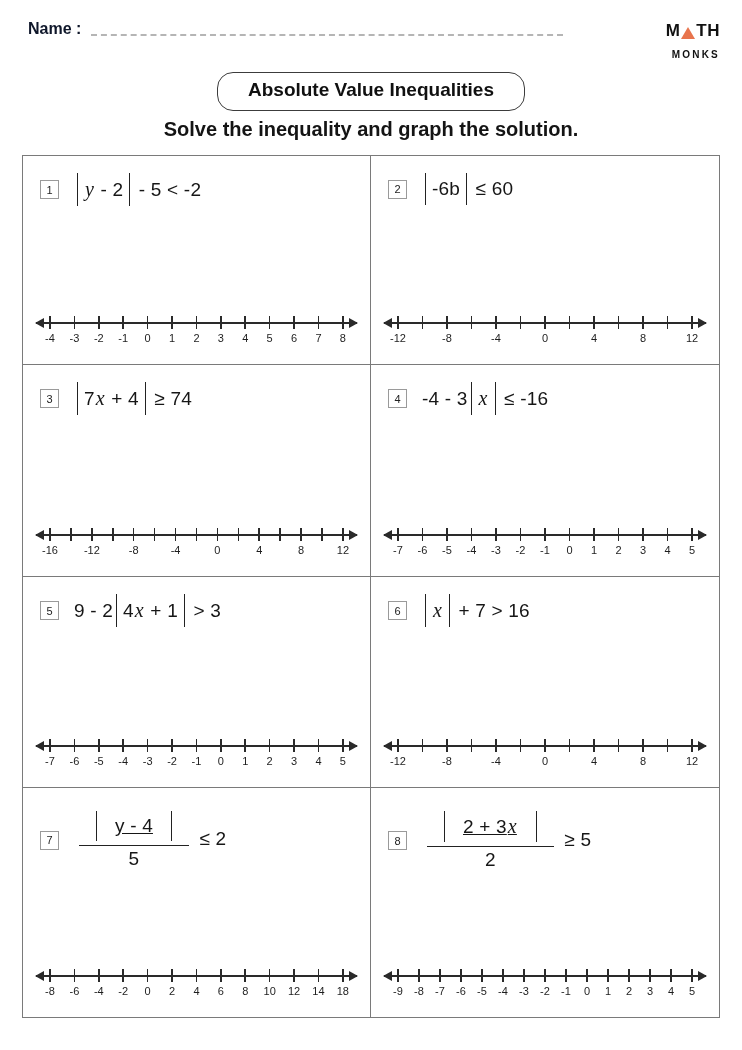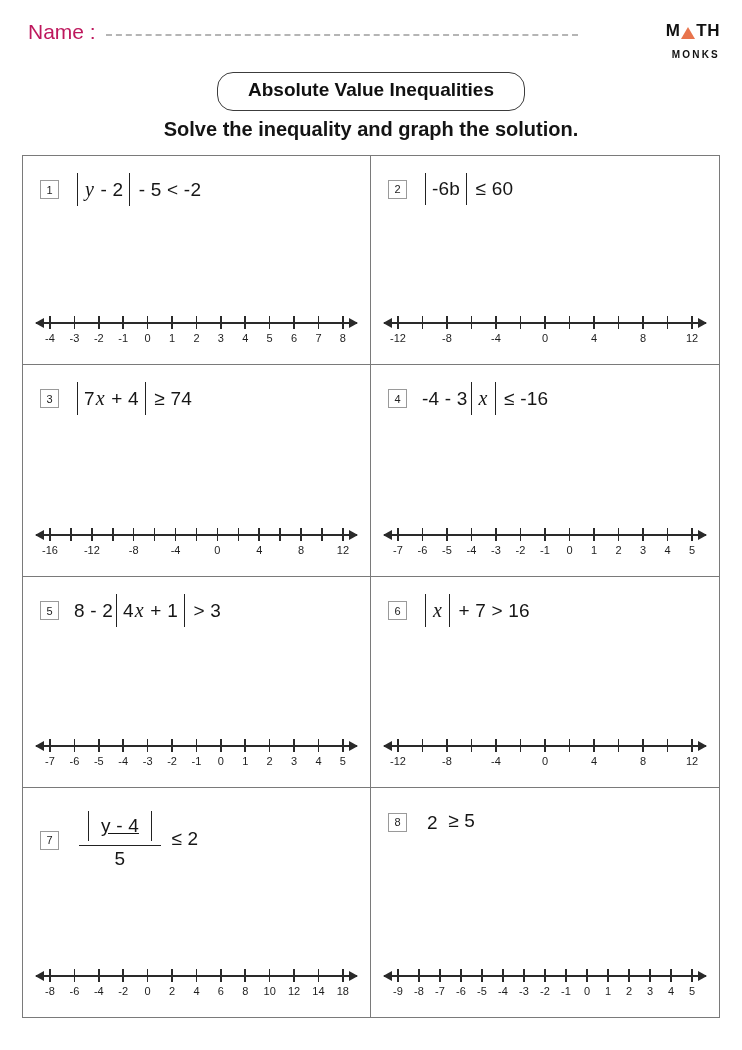--- a/index.html
+++ b/index.html
@@ -1,20 +1,20 @@
 <!DOCTYPE html>
 <html><head>
 <meta charset="utf-8">
 <style>
   html,body{margin:0;padding:0;background:#ffffff;}
   body{width:742px;height:1050px;font-family:"Liberation Sans",sans-serif;color:#1a1a1a;position:relative;overflow:hidden;}
 
   
   .header{display:flex;align-items:flex-start;padding:20px 20px 0 28px;}
-  .name-label{font-size:21px;font-weight:normal;color:#be185d;flex:none;}
+  .name-label{font-size:16px;font-weight:bold;color:#0f172a;flex:none;}
   .name-line{flex:none;width:472px;margin:13px 0 0 10px;border-bottom:2.2px dashed #b5b5b5;height:1px;}
   .header-spacer{flex:1;}
   .logo{display:flex;flex-direction:column;align-items:flex-end;margin-top:2px;padding-right:2px;}
   .logo-top{display:flex;align-items:flex-end;font-size:17px;font-weight:bold;letter-spacing:.5px;color:#111;line-height:1;}
   .logo-tri{display:inline-block;width:0;height:0;border-left:7px solid transparent;border-right:7px solid transparent;border-bottom:12px solid #e8744d;margin:0 1px 0 1px;}
   .logo-sub{font-size:10px;font-weight:bold;letter-spacing:2.2px;color:#111;margin-top:10px;}
 
   
   .title-box{width:fit-content;margin:12px auto 0;border:1.6px solid #3c3c3c;border-radius:16px;padding:6px 30px 9px;font-size:19px;font-weight:bold;color:#101010;}
   .subtitle{text-align:center;font-size:20px;font-weight:bold;color:#141414;margin-top:7px;}
@@ -27,21 +27,21 @@
 
   
   .phead{display:flex;align-items:center;gap:15px;padding:22px 12px 0 17px;}
   .pnum{width:17px;height:17px;border:1px solid #9a9a9a;font-size:11px;color:#222;display:flex;align-items:center;justify-content:center;flex:none;background:#fff;}
   .eq{font-size:19px;color:#161616;white-space:nowrap;letter-spacing:.2px;}
   .eq .t{}
   .eq .v{font-family:"Liberation Serif",serif;font-style:italic;font-size:20px;padding:0 1px;}
   .abs{display:inline-block;border-left:1.7px solid #222;border-right:1.7px solid #222;padding:5px 6px;margin:-5px 3px;}
   .frac{display:inline-flex;flex-direction:column;align-items:center;vertical-align:middle;margin:0 5px;}
   .frac .num{border-bottom:1.7px solid #222;padding:1px 7px 4px;}
-  .frac .num .abs{margin:0 2px;padding:4px 12px;text-decoration:underline;}
+  .frac .num .abs{margin:0 10px;padding:4px 18px;text-decoration:underline;}
   .frac .den{padding-top:2px;}
 
   
   .numline{position:absolute;left:13px;right:13px;bottom:14px;height:40px;}
   .nl-line{position:absolute;left:0;right:0;top:12px;height:1.6px;background:#2a2a2a;}
   .nl-line::before{content:'';position:absolute;left:-1px;top:-4.2px;width:0;height:0;border-top:5px solid transparent;border-bottom:5px solid transparent;border-right:9px solid #2a2a2a;}
   .nl-line::after{content:'';position:absolute;right:-1px;top:-4.2px;width:0;height:0;border-top:5px solid transparent;border-bottom:5px solid transparent;border-left:9px solid #2a2a2a;}
   .nl-ticks{position:absolute;left:14px;right:14px;top:0;bottom:0;display:flex;justify-content:space-between;}
   .tick{position:relative;width:0;}
   .tick .mark{position:absolute;top:6px;left:-0.8px;width:1.6px;height:13px;background:#2a2a2a;}
@@ -329,21 +329,21 @@
             <span class="mark"></span>
             <span class="lbl">5</span>
           </span>
         </div>
     </div>
   </div>
 
   <div class="cell bR bB">
     <div class="phead">
       <span class="pnum">5</span>
-      <span class="eq"><span class="t">8 - 2</span><span class="abs"><span class="t">4</span><span class="v">x</span><span class="t"> + 1</span></span><span class="t"> &gt; 3</span></span>
+      <span class="eq"><span class="t">9 - 2</span><span class="abs"><span class="t">4</span><span class="v">x</span><span class="t"> + 1</span></span><span class="t"> &gt; 3</span></span>
     </div>
     <div class="numline">
       <div class="nl-line"></div>
       <div class="nl-ticks">
           <span class="tick">
             <span class="mark"></span>
             <span class="lbl">-7</span>
           </span>
           <span class="tick">
             <span class="mark"></span>
@@ -525,20 +525,21 @@
             <span class="lbl">18</span>
           </span>
         </div>
     </div>
   </div>
 
   <div class="cell">
     <div class="phead">
       <span class="pnum">8</span>
       <span class="eq"><span class="frac">
+            <span class="num"><span class="abs"><span class="t">2 + 3</span><span class="v">x</span></span></span>
             <span class="den">2</span>
           </span><span class="t"> ≥ 5</span></span>
     </div>
     <div class="numline">
       <div class="nl-line"></div>
       <div class="nl-ticks">
           <span class="tick">
             <span class="mark"></span>
             <span class="lbl">-9</span>
           </span>

